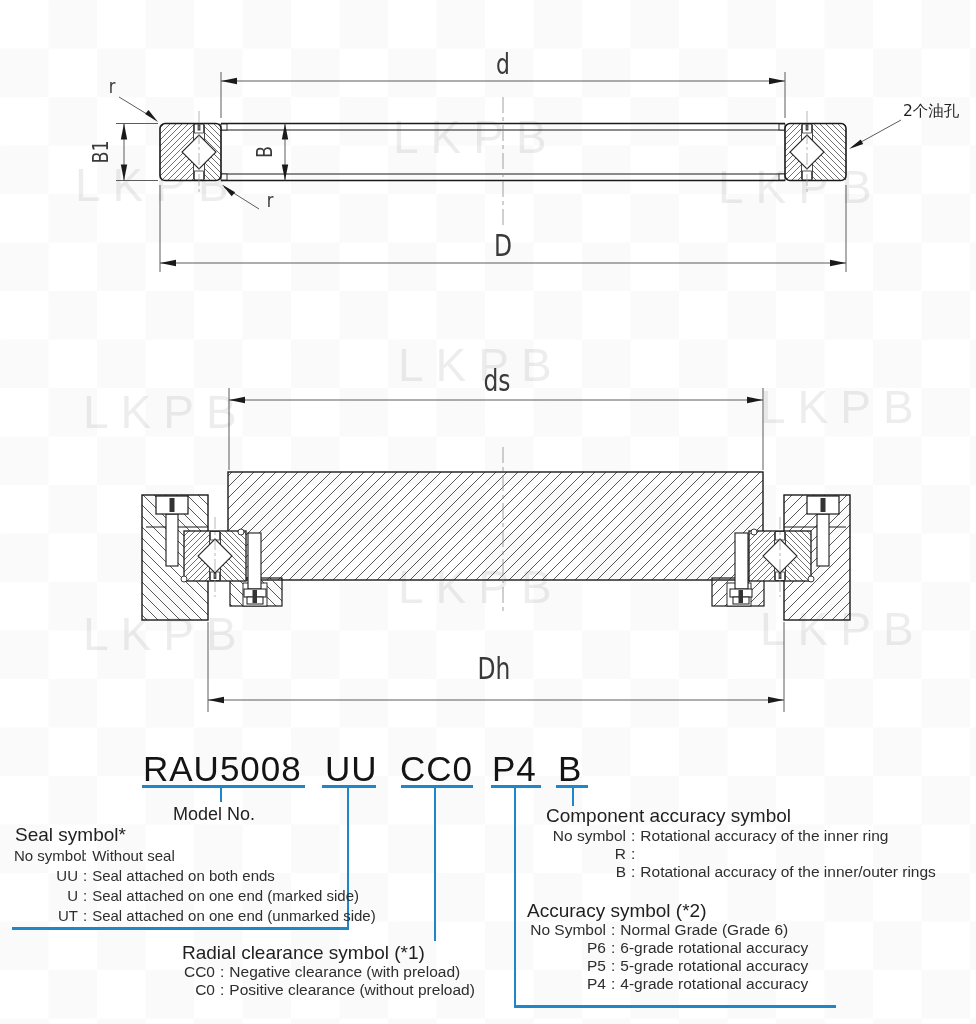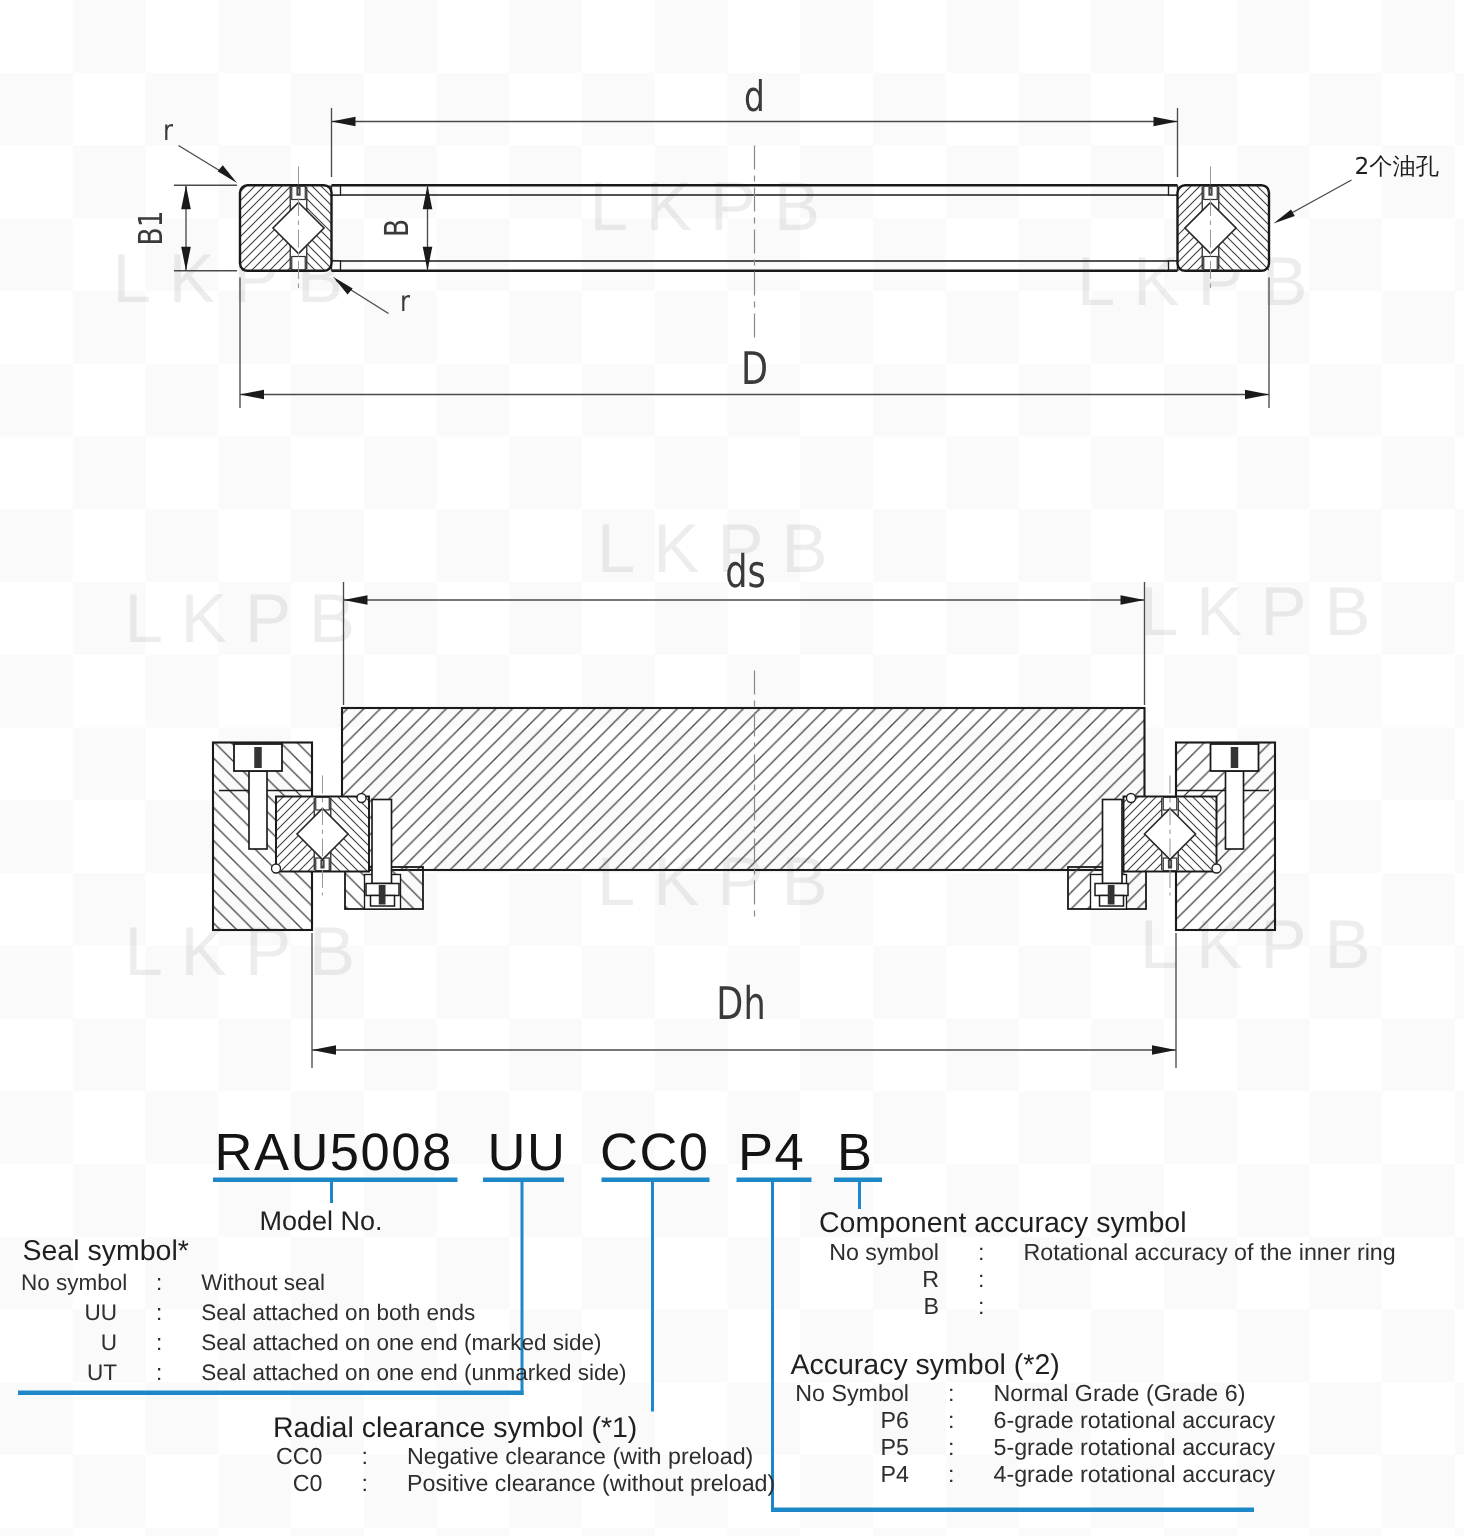--- a/index.html
+++ b/index.html
@@ -19,21 +19,21 @@
     white-space:nowrap;user-select:none;
   }
   svg{position:absolute;left:0;top:0;}
   
   .seg{position:absolute;top:749px;font-weight:normal;font-size:35px;color:#141414;letter-spacing:1px;white-space:nowrap;}
   .u{position:absolute;top:785px;height:3px;background:#1d87c8;}
   .vline{position:absolute;width:2px;background:#1d87c8;}
   .hline{position:absolute;height:3px;background:#1d87c8;}
   .h19{position:absolute;font-size:19px;color:#1f1f1f;white-space:nowrap;}
   .rows{position:absolute;color:#2e2e2e;}
-  .row{display:flex;white-space:nowrap;gap:21px;}
+  .row{display:flex;white-space:nowrap;}
   .row .k{display:inline-block;text-align:right;flex:0 0 auto;}
   .row .c{display:inline-block;padding:0 5px;}
   .rows-seal{left:14px;top:846px;font-size:15px;line-height:20px;}
   .rows-seal .k{width:64px;}
   .rows-comp{left:546px;top:827px;font-size:15.5px;line-height:18px;}
   .rows-comp .k{width:80px;}
   .rows-acc{left:527px;top:921px;font-size:15.5px;line-height:18px;}
   .rows-acc .k{width:79px;}
   .rows-rad{left:168px;top:963px;font-size:15.5px;line-height:18px;}
   .rows-rad .k{width:47px;}
@@ -339,20 +339,21 @@
         <span class="c">:</span>
         <span class="v">Rotational accuracy of the inner ring</span>
     </div>
     <div class="row">
       <span class="k">R</span>
         <span class="c">:</span>
     </div>
     <div class="row">
       <span class="k">B</span>
         <span class="c">:</span>
+        <span class="v">Rotational accuracy of the inner/outer rings</span>
     </div>
   </div>
 
   <div class="h19" style="left:527px;top:900px">Accuracy symbol (*2)</div>
   <div class="rows rows-acc">
     <div class="row">
       <span class="k">No Symbol</span>
         <span class="c">:</span>
         <span class="v">Normal Grade (Grade 6)</span>
     </div>

